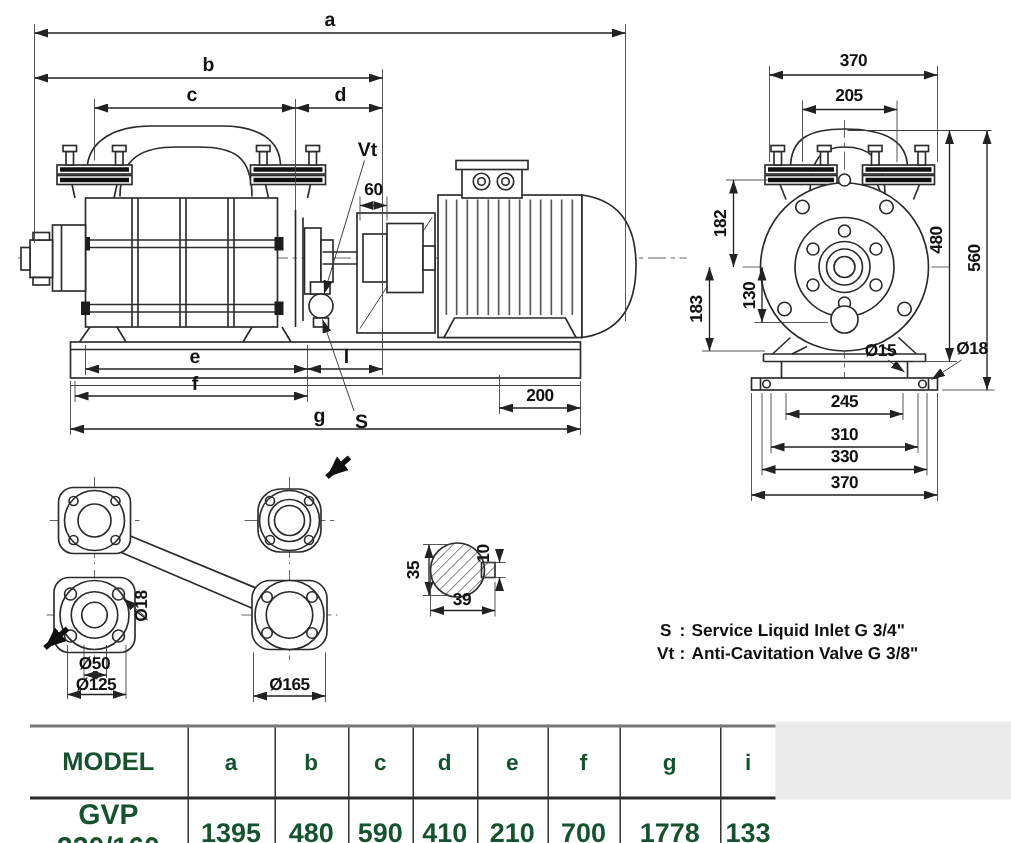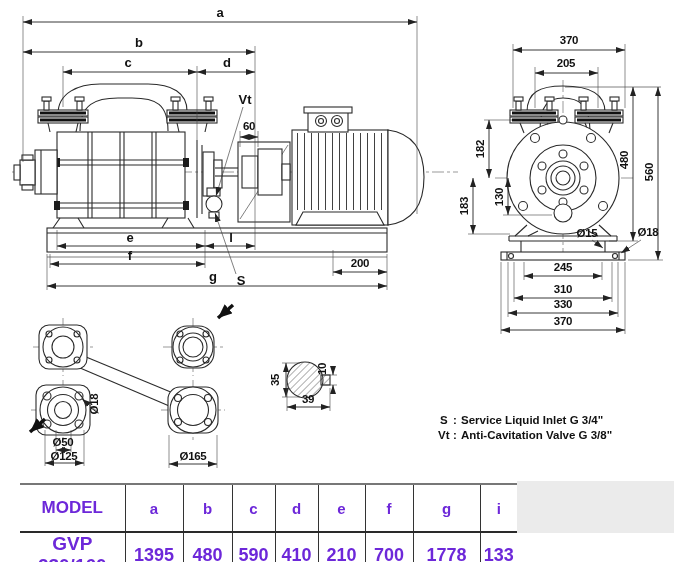--- a/index.html
+++ b/index.html
@@ -12,21 +12,21 @@
   .dark{fill:#1c1c1c;stroke:none;}
   .dim{stroke:#222;stroke-width:0.9;fill:none;}
   .ext{stroke:#444;stroke-width:0.6;fill:none;}
   .cl{stroke:#555;stroke-width:0.6;fill:none;stroke-dasharray:12 3 3 3;}
   .dtx{font-size:13px;font-weight:bold;text-anchor:middle;}
   .dnum{font-size:11.5px;font-weight:bold;text-anchor:middle;letter-spacing:-0.3px;}
   .note{font-size:11.5px;font-weight:bold;}
   
   #dimtable{position:absolute;left:20px;top:483px;width:497px;border-collapse:collapse;
             table-layout:fixed;}
-  #dimtable th,#dimtable td{text-align:center;vertical-align:middle;padding:0;color:#6d28d9;}
+  #dimtable th,#dimtable td{text-align:center;vertical-align:middle;padding:0;color:#14532d;}
   #dimtable thead tr{height:48px;}
   #dimtable tbody tr{height:23px;}
   #dimtable thead{border-top:2px solid #777;border-bottom:2px solid #2a2a2a;}
   #dimtable tbody{border-bottom:3px solid #222;}
   #dimtable th+th, #dimtable td+td{border-left:1.4px solid #333;}
   #dimtable th:first-child, #dimtable td:first-child{border-left:none;}
   .th-model{font-size:17px;font-weight:bold;}
   .th-dim{font-size:15px;font-weight:bold;}
   .td-model{font-size:19px;font-weight:bold;}
   .td-val{font-size:18px;font-weight:bold;color:#222;}

